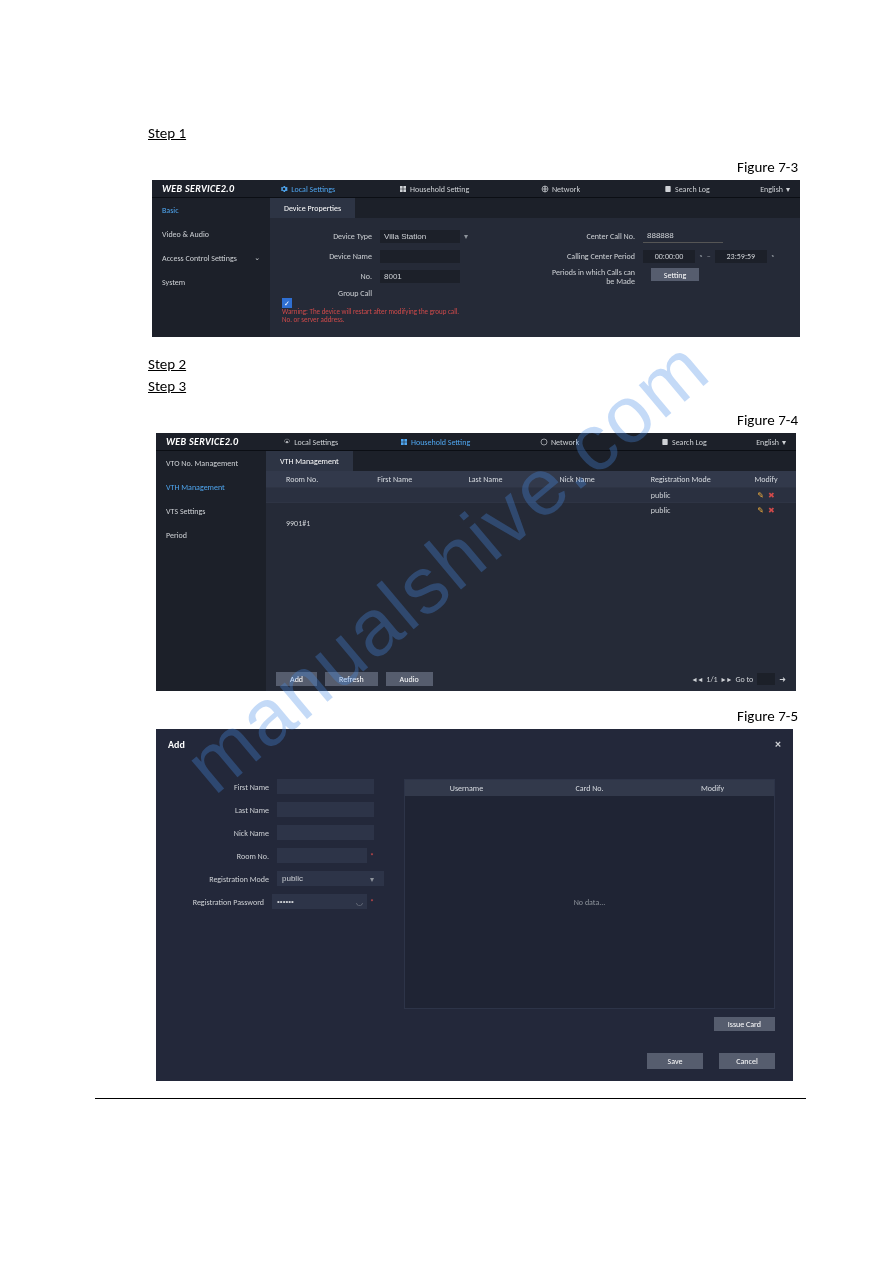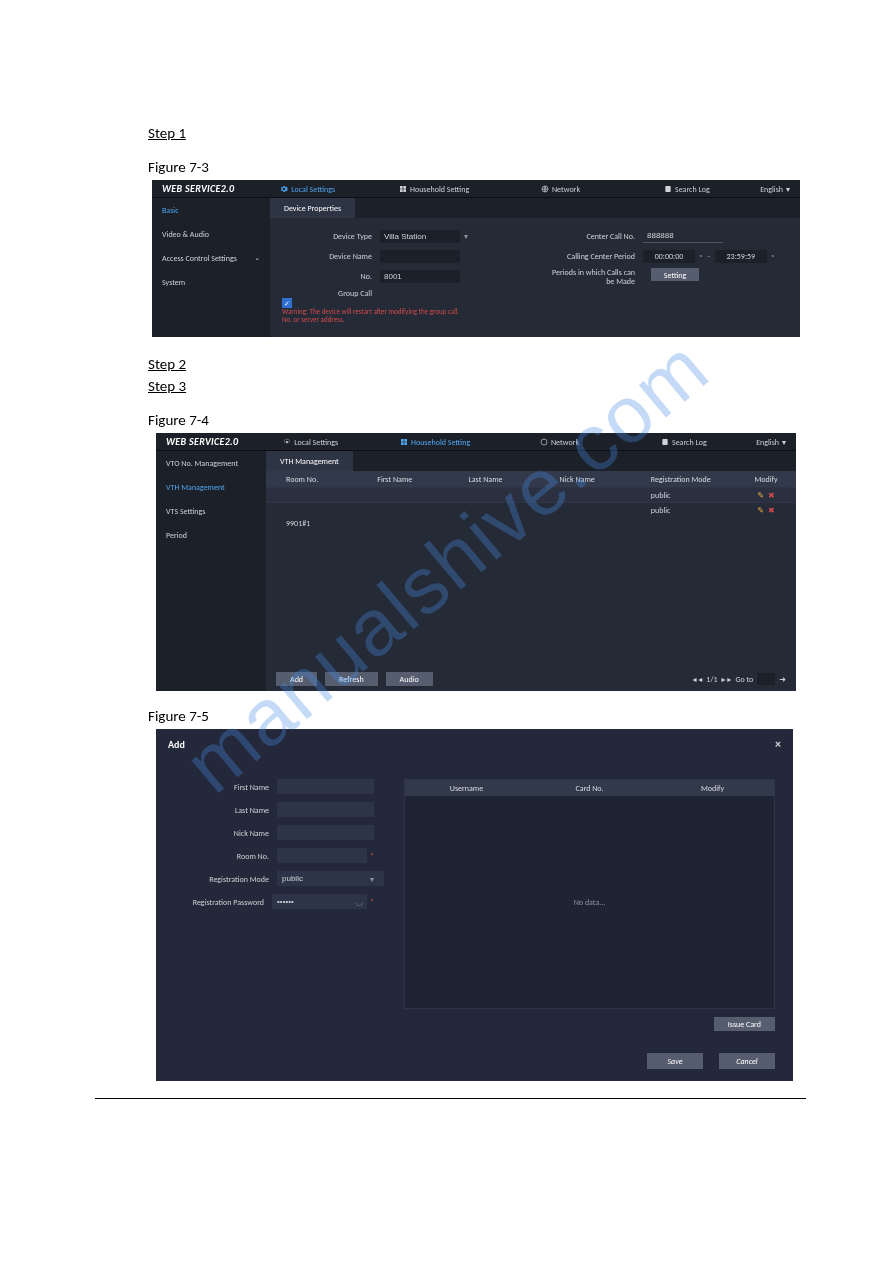--- a/index.html
+++ b/index.html
@@ -5,21 +5,21 @@
   * { box-sizing: border-box; margin: 0; padding: 0; }
   body {
     background: #fff;
     font-family: Calibri, Arial, sans-serif;
     width: 893px;
     position: relative;
     padding-bottom: 60px;
   }
   .page-content { padding: 120px 95px 0 148px; }
   .step { font-size: 15px; text-decoration: underline; color: #000; margin-bottom: 4px; margin-top: 4px; }
-  .figcap { text-align: left; font-size: 15px; color: #000; margin-top: 16px; margin-bottom: 4px; }
+  .figcap { text-align: right; font-size: 15px; color: #000; margin-top: 16px; margin-bottom: 4px; }
   .screenshot { background: #1c2029; color: #e6e6e6; font-size: 8px; position: relative; }
   .hdr { display: flex; align-items: center; background: #1c2029; height: 18px; border-bottom: 1px solid #0b0e14; }
   .logo { font-style: italic; font-weight: bold; font-size: 10px; color: #fff; padding: 0 10px; letter-spacing: 0.3px; }
   .navitem { flex: 1; text-align: center; color: #cfd2d6; font-size: 8px; display: flex; align-items: center; justify-content: center; gap: 3px; }
   .navitem.active { color: #4fa6f0; }
   .lang { padding: 0 10px; color: #cfd2d6; font-size: 8px; display: flex; align-items: center; gap: 3px; }
   .shot1-body { display: flex; min-height: 106px; }
   .sidebar { width: 118px; background: #1c2029; }
   .side { padding: 7px 10px; color: #cfd2d6; font-size: 8px; }
   .side.on { color: #4fa6f0; }
@@ -74,21 +74,21 @@
   .eyewrap { display: flex; align-items: center; flex: 1; background: #2d3448; }
   .eye { margin-left: auto; color: #8e949c; padding: 0 4px; font-size: 8px; }
   .mright { flex: 1; }
   .cardbox { border: 1px solid #2d3448; background: #1f2434; min-height: 230px; display: flex; flex-direction: column; }
   .chead { display: flex; background: #32394b; height: 16px; align-items: center; }
   .ch { flex: 1; text-align: center; color: #d9dde2; font-size: 8px; }
   .nodata { flex: 1; display: flex; align-items: center; justify-content: center; color: #8e949c; font-size: 8px; }
   .issuewrap { text-align: right; margin-top: 8px; }
   .issuebtn { background: #565d6e; color: #fff; height: 14px; padding: 0 14px; display: inline-flex; align-items: center; justify-content: center; font-size: 8px; }
   .mfoot { display: flex; justify-content: flex-end; gap: 16px; padding: 12px 18px; }
-  .savebtn, .cancelbtn { background: #565d6e; color: #fff; height: 16px; width: 56px; display: inline-flex; align-items: center; justify-content: center; font-size: 8px; font-style: italic; }
+  .savebtn, .cancelbtn { background: #565d6e; color: #fff; height: 16px; width: 56px; display: inline-flex; align-items: center; justify-content: center; font-size: 8px; }
 
   
   .watermark {
     position: absolute;
     left: 50%; top: 520px;
     transform: translate(-50%, 0) rotate(-40deg);
     font-size: 80px;
     color: rgba(70, 140, 230, 0.32);
     font-family: Arial, sans-serif;
     pointer-events: none;

